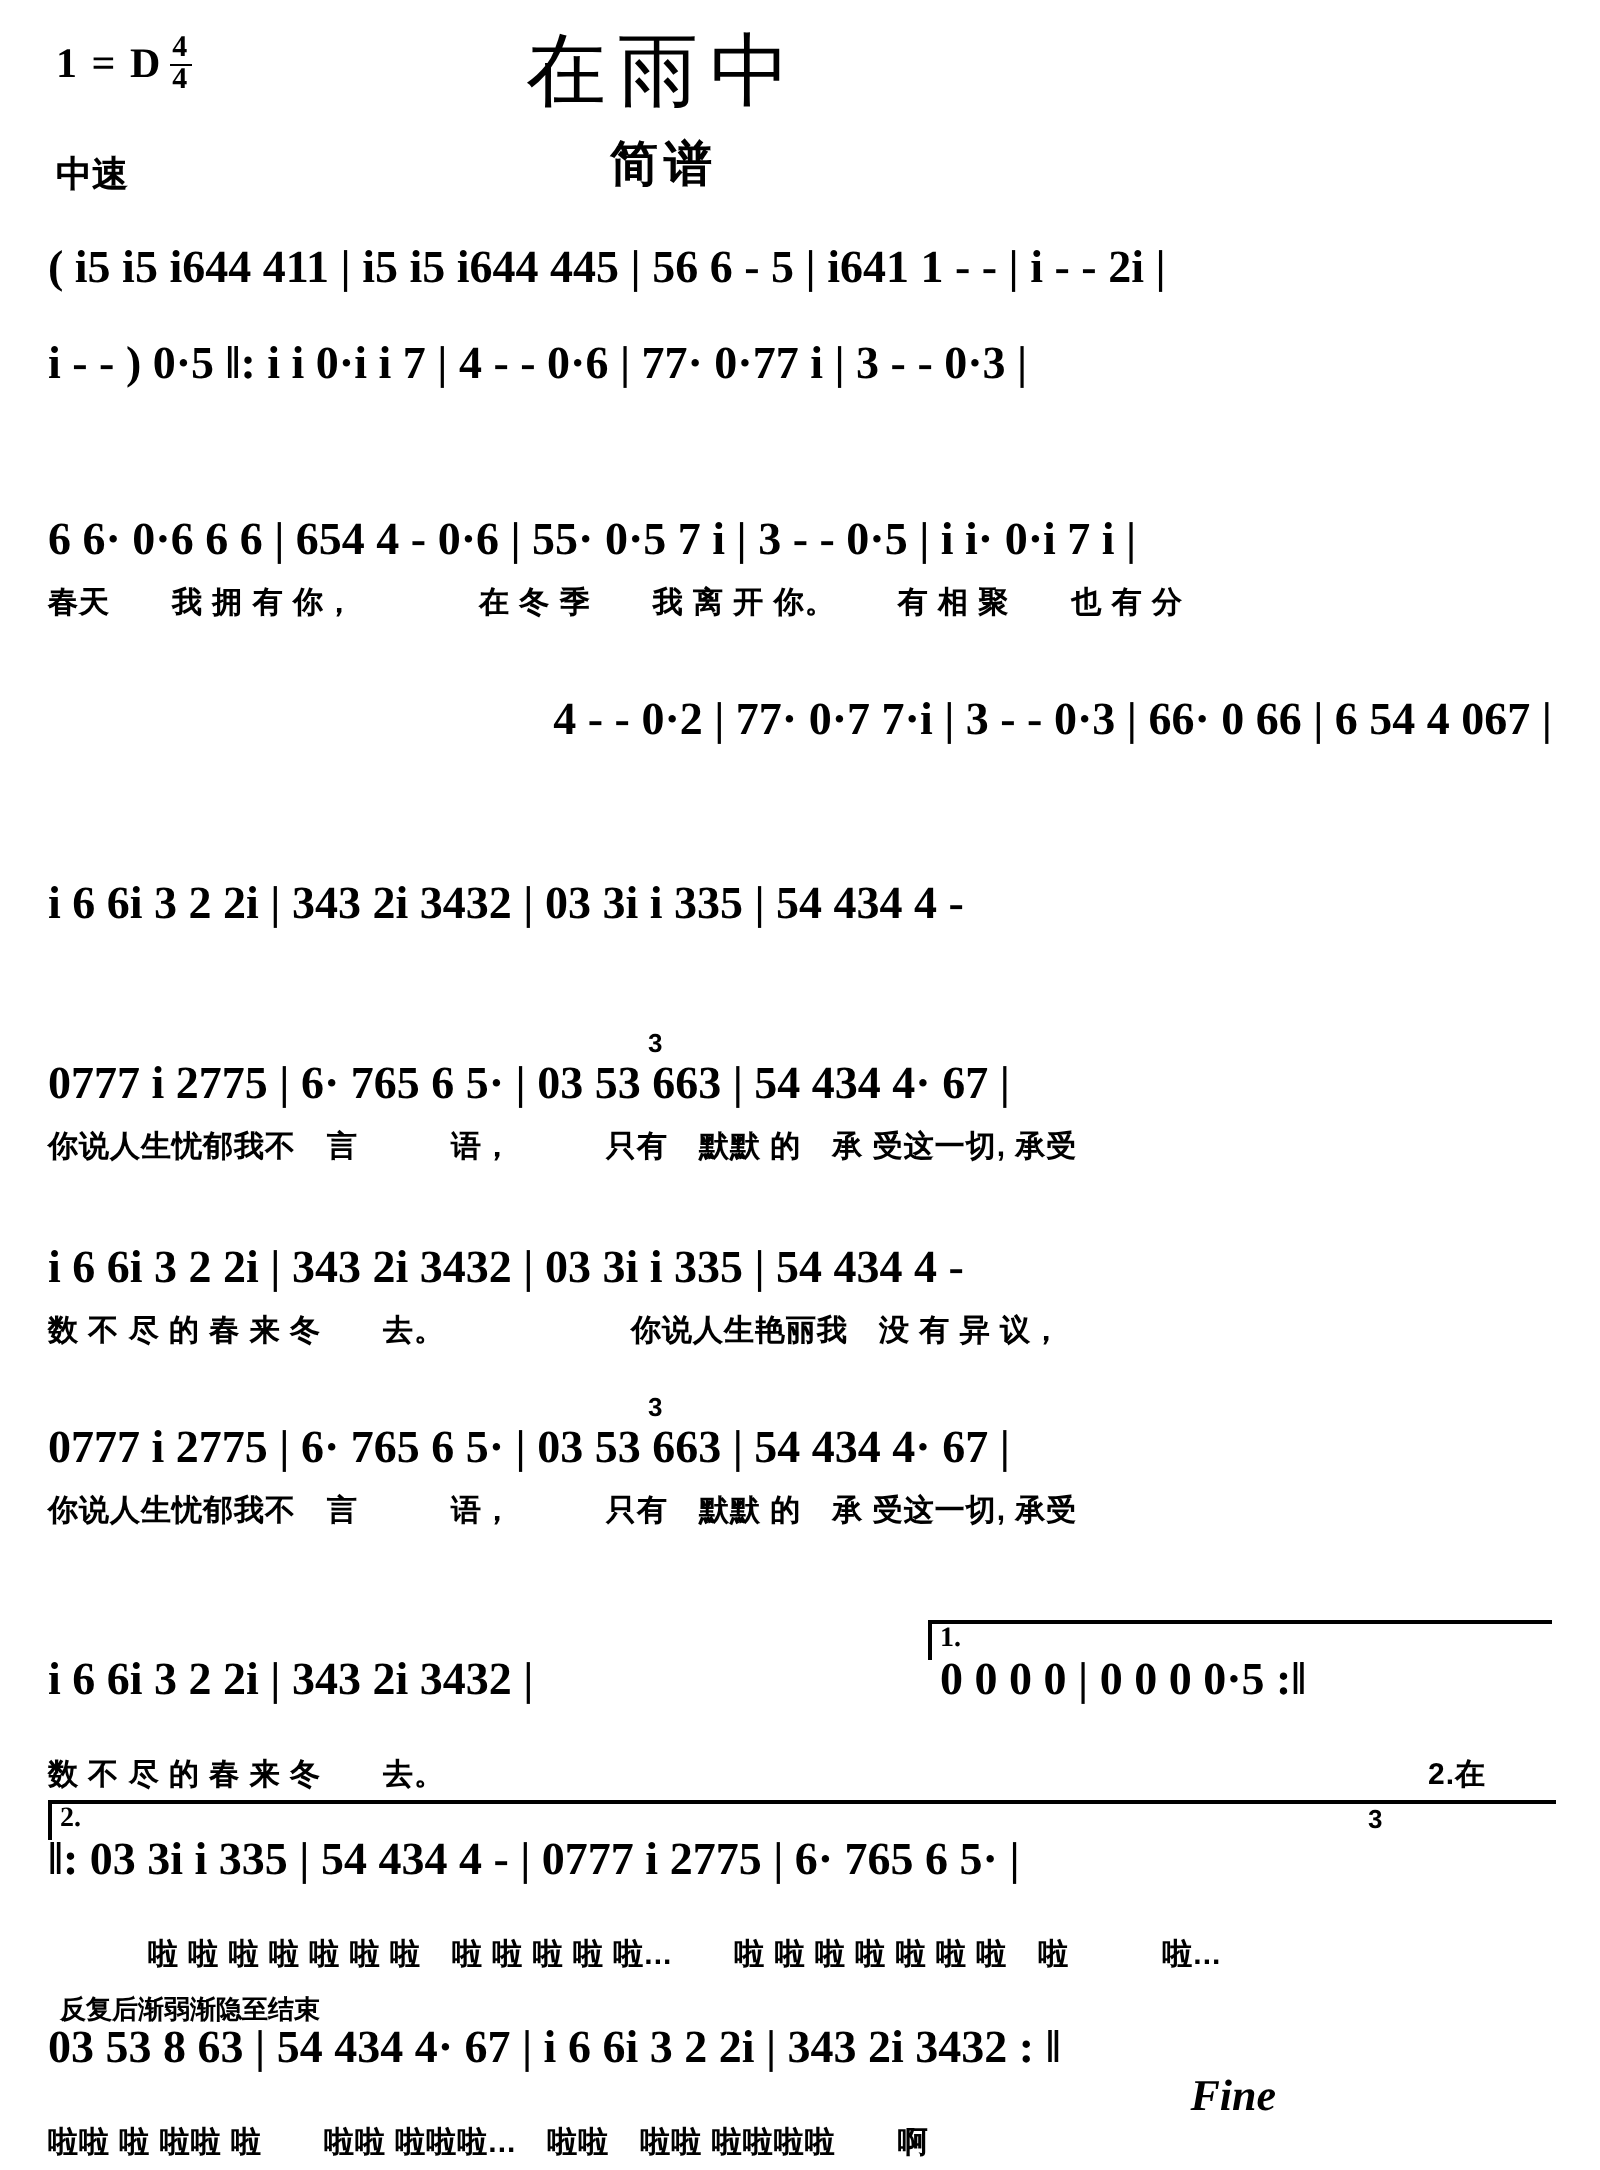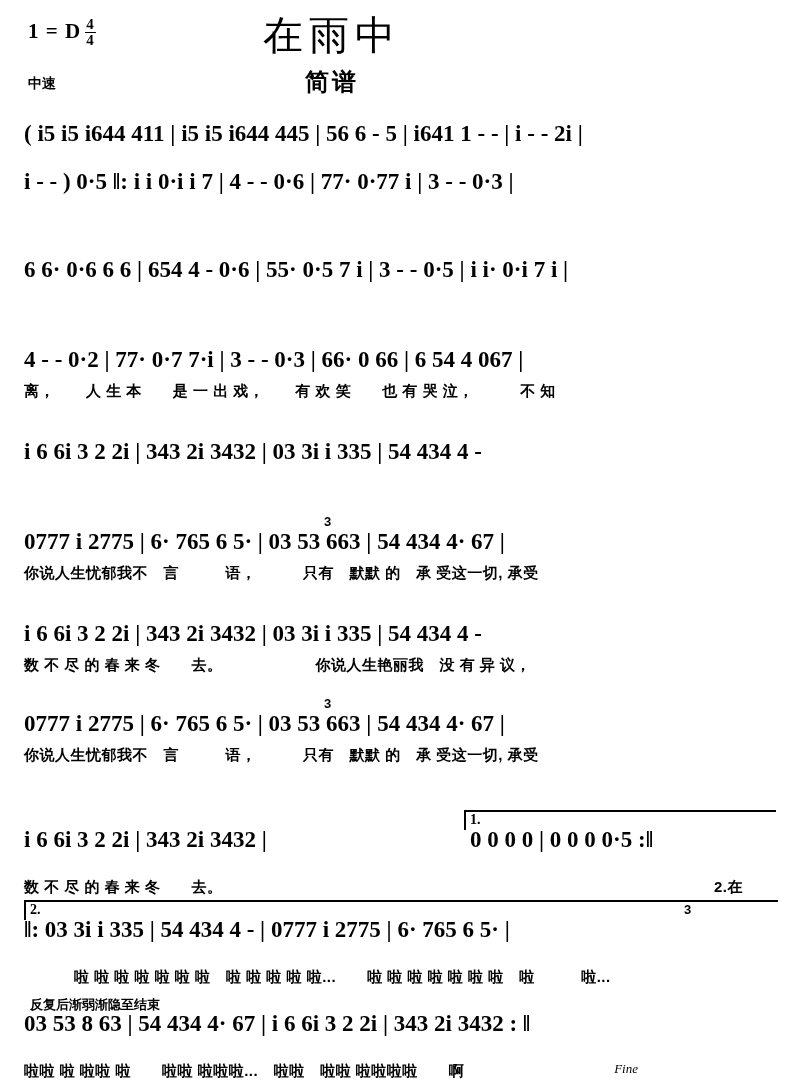--- a/index.html
+++ b/index.html
@@ -43,21 +43,21 @@
     vertical-align: middle;
   }
   .meter .num { display: block; border-bottom: 1.6px solid #000; padding: 0 1px; }
   .meter .den { display: block; padding: 0 1px; }
 
   .tempo {
     position: absolute;
     left: 28px;
     top: 75px;
     font-family: "Liberation Sans", sans-serif;
-    font-size: 14px;
+    font-size: 18px;
     font-weight: bold;
   }
   .title {
     position: absolute;
     left: 0;
     right: 0;
     top: 8px;
     text-align: center;
     font-family: "Liberation Sans", sans-serif;
     font-size: 40px;
@@ -95,25 +95,25 @@
     font-size: 15px;
     font-weight: bold;
     white-space: nowrap;
     letter-spacing: 0.5px;
     margin-top: 10px;
   }
   .lyrics.indent { padding-left: 50px; }
   .fine {
     position: absolute;
     right: 26px;
-    bottom: 8px;
+    bottom: 24px;
     font-family: "Liberation Serif", serif;
     font-style: italic;
-    font-weight: normal;
-    font-size: 13px;
+    font-weight: bold;
+    font-size: 22px;
   }
   .note-annot {
     font-family: "Liberation Sans", sans-serif;
     font-size: 13px;
     font-weight: bold;
   }
   .ending-no {
     position: absolute;
     font-family: "Liberation Serif", serif;
     font-size: 14px;
@@ -141,25 +141,25 @@
   <div class="system" style="top: 122px;">
     <div class="notes">( i5 i5 i644 411 | i5 i5 i644 445 | 56 6 - 5 | i641 1 - - | i - - 2i |</div>
   </div>
 
   <div class="system" style="top: 170px;">
     <div class="notes">i - - ) 0·5 ‖: i i 0·i i 7 | 4 - - 0·6 | 77· 0·77 i | 3 - - 0·3 |</div>
   </div>
 
   <div class="system" style="top: 258px;">
     <div class="notes">6 6· 0·6 6 6 | 654 4 - 0·6 | 55· 0·5 7 i | 3 - - 0·5 | i i· 0·i 7 i |</div>
-  </div>
-
-  <div class="system" style="top: 348px;">
+    <div class="lyrics">春天　　我 拥 有 你，　　　　在 冬 季　　我 离 开 你。　　有 相 聚　　也 有 分</div>
+  </div>
+
+  <div class="system" style="top: 348px; text-align: right;">
     <div class="notes">4 - - 0·2 | 77· 0·7 7·i | 3 - - 0·3 | 66· 0 66 | 6 54 4 067 |</div>
-    <div class="lyrics">离，　　人 生 本　　是 一 出 戏，　　有 欢 笑　　也 有 哭 泣，　　　不 知</div>
   </div>
 
   <div class="system" style="top: 440px;">
     <div class="notes">i 6 6i 3 2 2i | 343 2i 3432 | 03 3i i 335 | 54 434 4 -</div>
   </div>
 
   <div class="system" style="top: 530px;">
     <div class="notes">0777 i 2775 | 6· 765 6 5· | 03 53 663 | 54 434 4· 67 |</div>
     <div class="lyrics">你说人生忧郁我不　言　　　语，　　　只有　默默 的　承 受这一切, 承受</div>
     <div class="note-annot" style="position:absolute; left:300px; top:-16px;">3</div>

